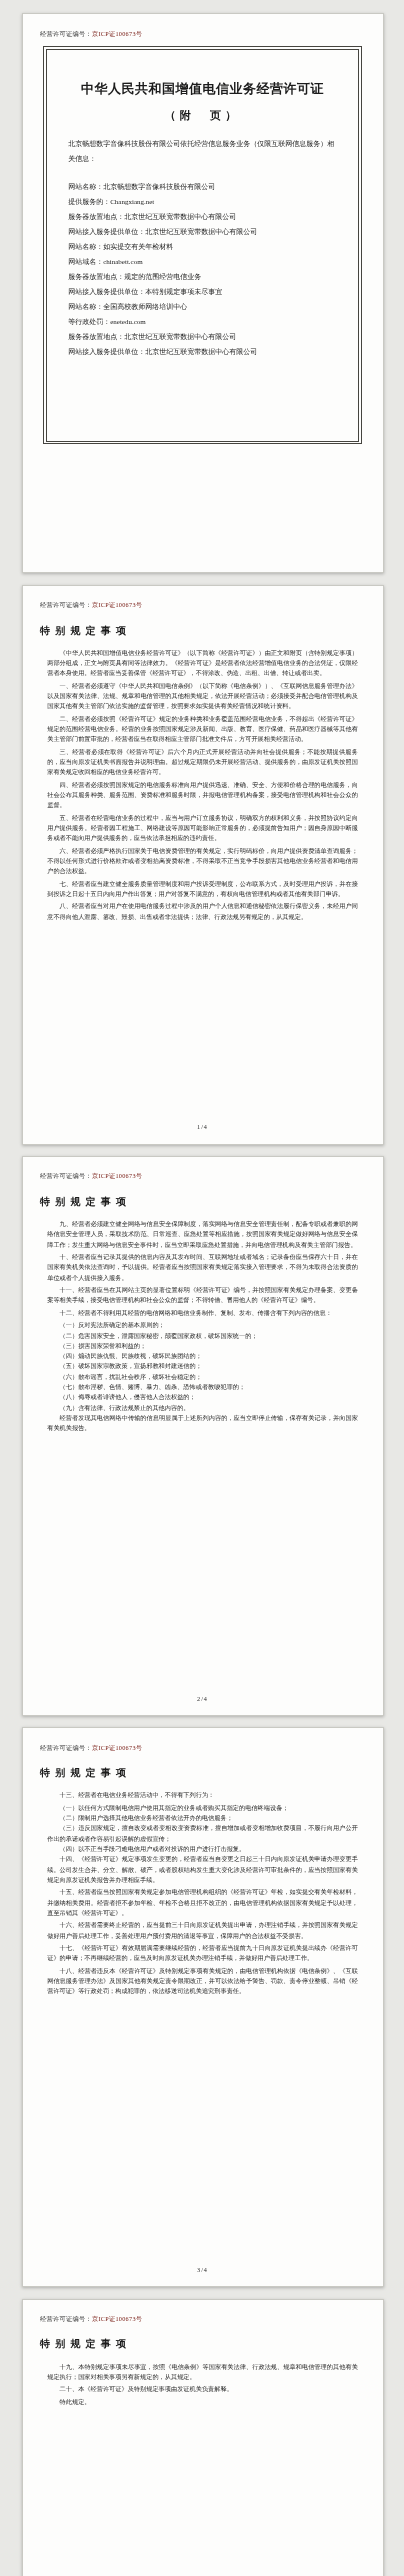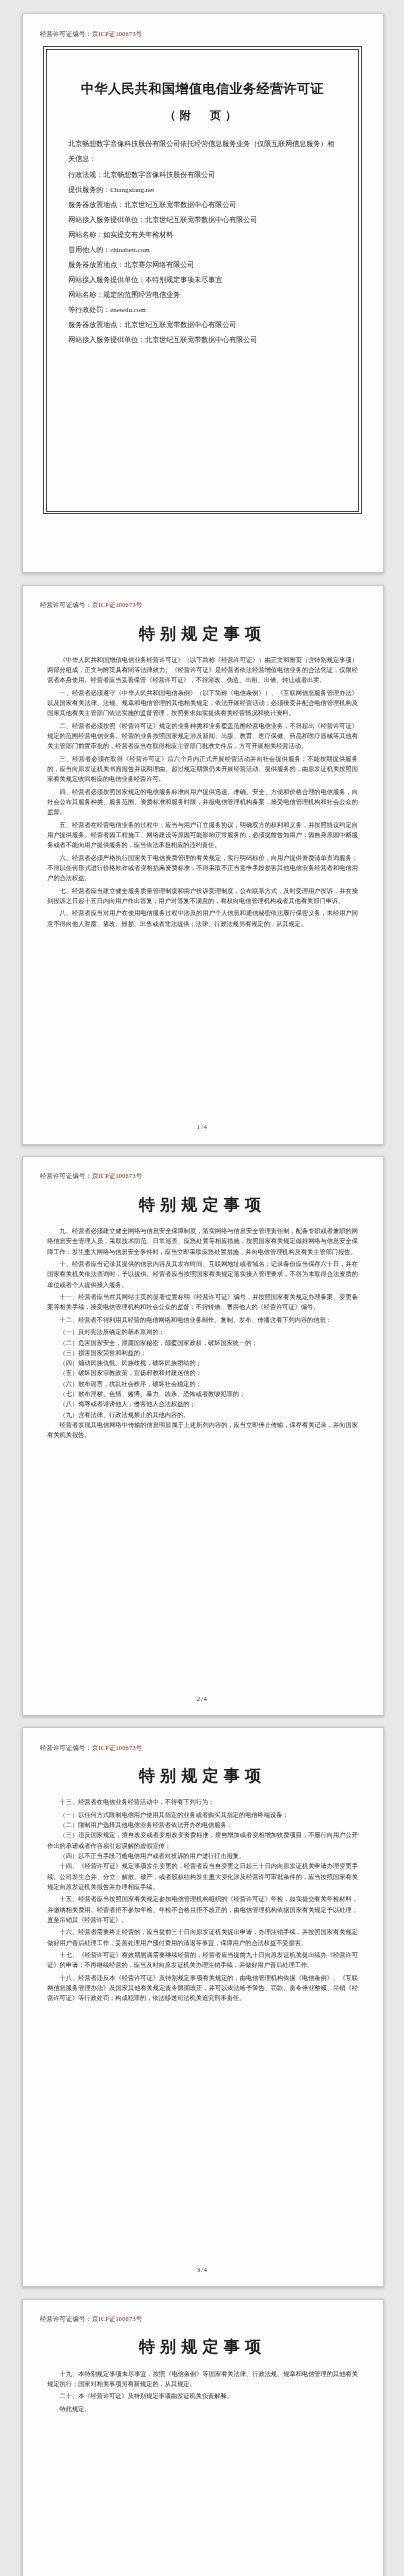--- a/index.html
+++ b/index.html
@@ -29,21 +29,21 @@
     font-size: 6.2px;
     letter-spacing: 0.3px;
     color: #2a2a2a;
   }
   .page-header .num { color: #7a2018; }
   
   .cert-border {
     margin: 7.2px 3.1px 0;
     border: 1.5px solid #45443f;
     padding: 1.5px;
-    height: 468px;
+    height: 398px;
   }
   .cert-inner {
     border: 0.5px solid #45443f;
     height: 100%;
     padding: 26px 21.6px 0;
   }
   .cert-title {
     text-align: center;
     font-size: 13px;
     font-weight: bold;
@@ -54,25 +54,24 @@
     text-align: center;
     font-size: 11px;
     font-weight: bold;
     letter-spacing: 4.1px;
     margin: 10.3px 0 14.4px;
   }
   .cert-line {
     font-size: 7px;
     line-height: 15px;
   }
-  .cert-line.intro { margin-bottom: 1px; }
+  .cert-line.intro { margin-bottom: 13px; }
   
   .prov-title {
-    text-align: center;
-    font-size: 16px;
+    font-size: 10px;
     font-weight: bold;
     letter-spacing: 5.2px;
     margin: 13.4px 0 10.3px;
   }
   .prov-body {
     padding: 0 7.2px;
     font-size: 6.2px;
     line-height: 10.3px;
     text-align: justify;
   }
@@ -100,29 +99,29 @@
   <section class="sheet">
     <div class="page-header">
       <span>经营许可证编号：</span><span class="num" style="color: rgb(122, 32, 24);">京ICP证100673号</span>
     </div>
     <div class="cert-border">
       <div class="cert-inner">
         <h1 class="cert-title">中华人民共和国增值电信业务经营许可证</h1>
         <h2 class="cert-subtitle">（附　页）</h2>
         <p class="cert-line intro">北京畅想数字音像科技股份有限公司依托经营信息服务业务（仅限互联网信息服务）相关信息：</p>
         <div id="site-lines">
-            <div class="cert-line">行政法规：北京畅想数字音像科技股份有限公司</div>
+            <div class="cert-line">网站名称：北京畅想数字音像科技股份有限公司</div>
             <div class="cert-line">提供服务的：Changxiang.net</div>
             <div class="cert-line">服务器放置地点：北京世纪互联宽带数据中心有限公司</div>
             <div class="cert-line">网站接入服务提供单位：北京世纪互联宽带数据中心有限公司</div>
             <div class="cert-line">网站名称：如实提交有关年检材料</div>
-            <div class="cert-line">冒用他人的：chinabett.com</div>
-            <div class="cert-line">服务器放置地点：北京赛尔网络有限公司</div>
+            <div class="cert-line">网站域名：chinabett.com</div>
+            <div class="cert-line">服务器放置地点：规定的范围经营电信业务</div>
             <div class="cert-line">网站接入服务提供单位：本特别规定事项未尽事宜</div>
-            <div class="cert-line">网站名称：规定的范围经营电信业务</div>
+            <div class="cert-line">网站名称：全国高校教师网络培训中心</div>
             <div class="cert-line">等行政处罚：enetedu.com</div>
             <div class="cert-line">服务器放置地点：北京世纪互联宽带数据中心有限公司</div>
             <div class="cert-line">网站接入服务提供单位：北京世纪互联宽带数据中心有限公司</div>
           </div>
       </div>
     </div>
   </section>
 
 <section class="sheet">
       <div class="page-header"><span>经营许可证编号：</span><span class="num" style="color: rgb(122, 32, 24);">京ICP证100673号</span></div>

